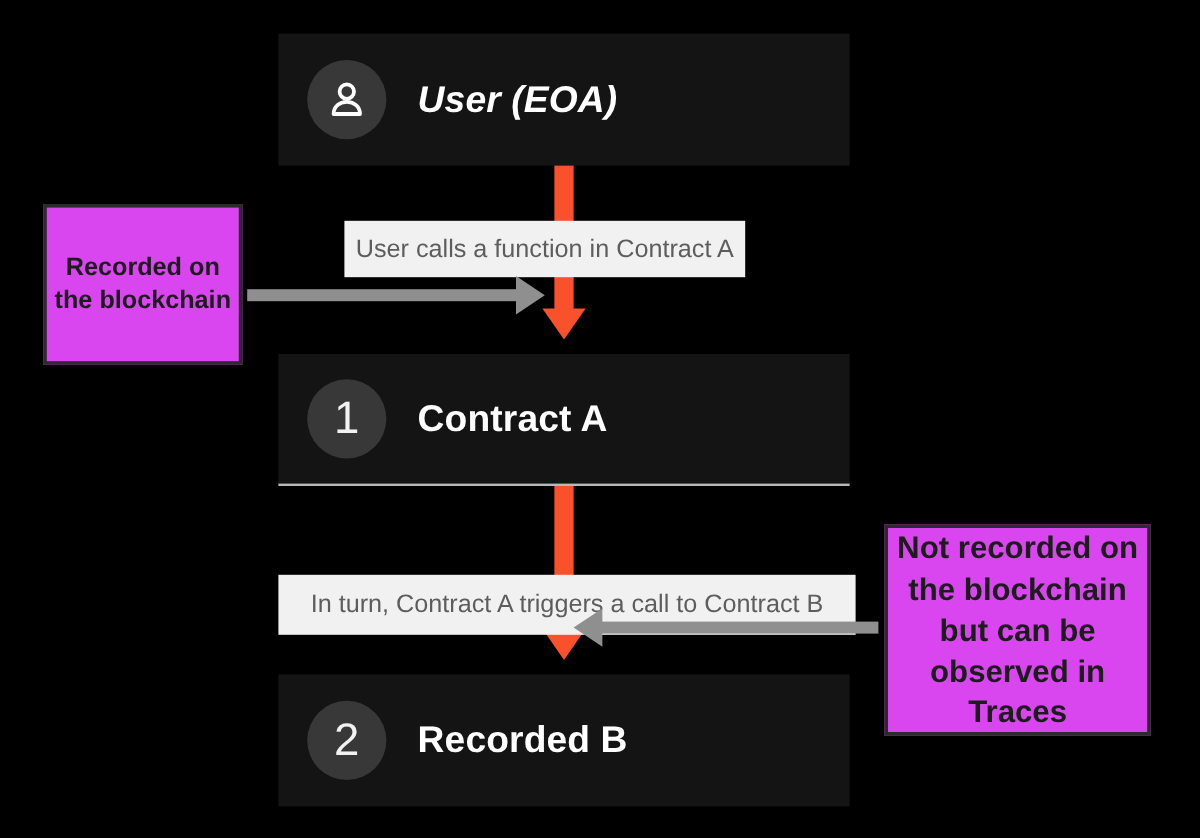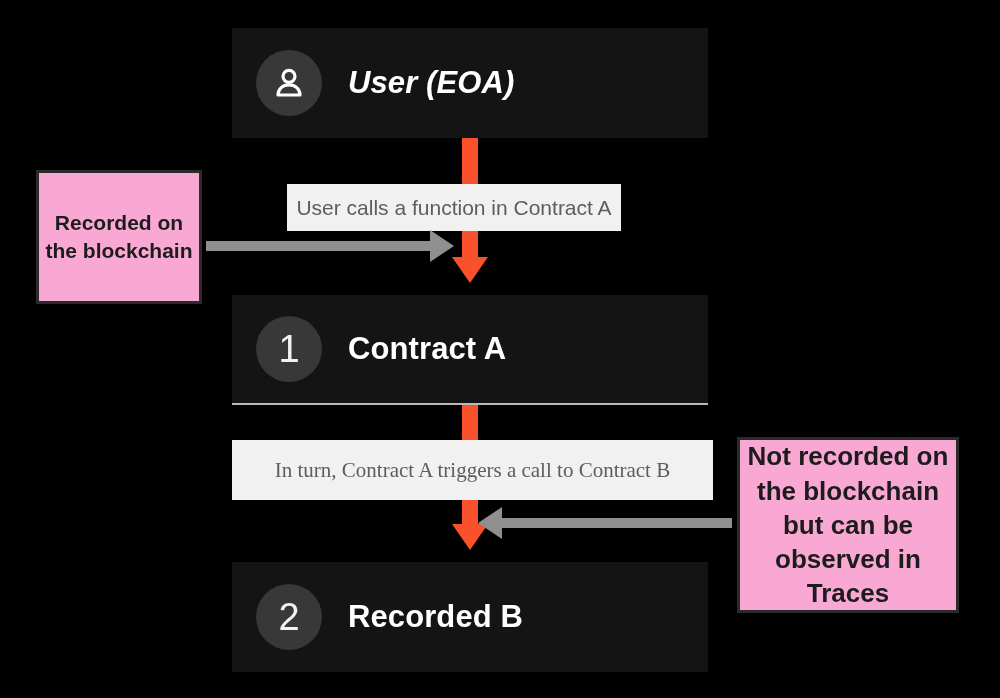--- a/index.html
+++ b/index.html
@@ -90,26 +90,26 @@
     color: #5d5d5d;
     font-size: 21px;
     display: flex;
     align-items: center;
     justify-content: center;
     box-sizing: border-box;
     padding: 0 22px;
     white-space: nowrap;
   }
   .edge-label.e1 { left: 287px; top: 184px; width: 334px; height: 47px; }
-  .edge-label.e2 { left: 232px; top: 440px; width: 481px; height: 60px; font-family: Liberation Serif, serif; }
+  .edge-label.e2 { left: 232px; top: 479px; width: 481px; height: 50px; }
 
   
   .callout {
     position: absolute;
-    background: #f9a8d4;
+    background: #d946ef;
     border: 3px solid #2b2b2b;
     box-sizing: border-box;
     display: flex;
     align-items: center;
     justify-content: center;
     text-align: center;
     color: #1c1c1c;
     font-weight: bold;
     line-height: 1.32;
   }

